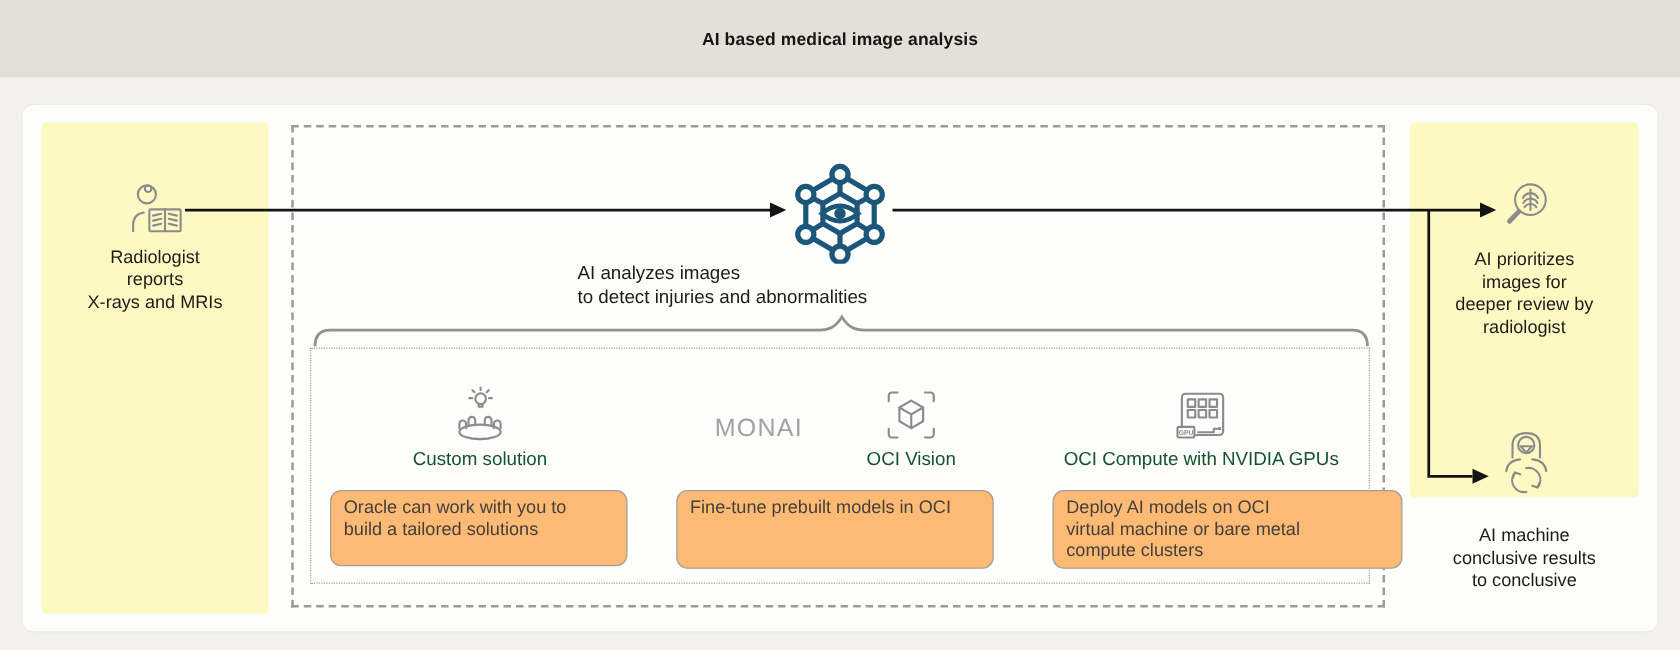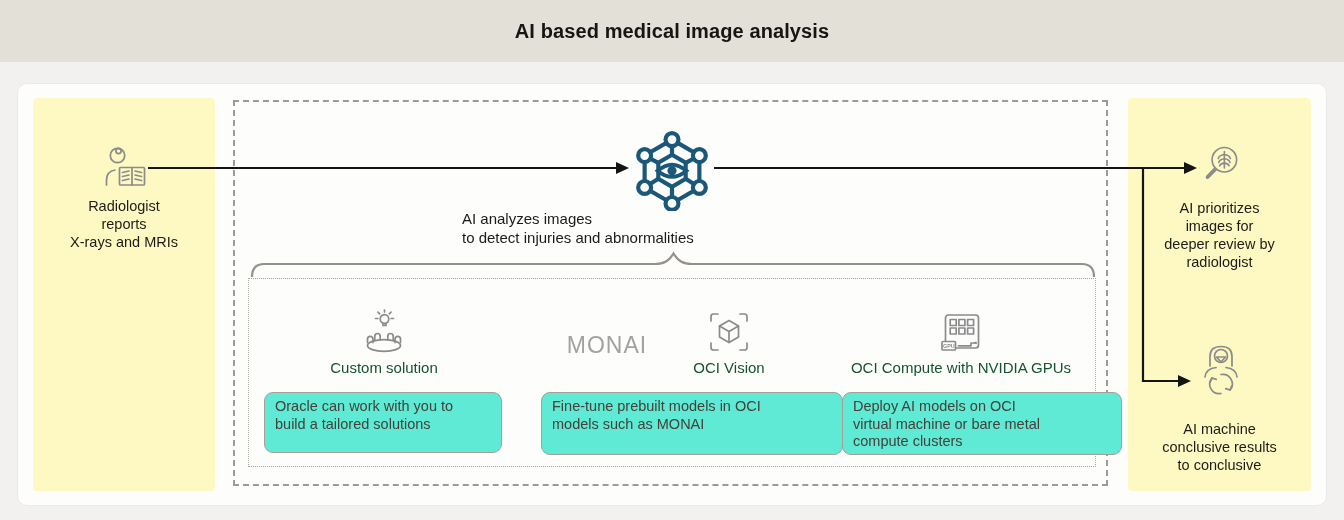--- a/index.html
+++ b/index.html
@@ -6,41 +6,41 @@
   body{
     width:1344px;height:520px;position:relative;overflow:hidden;
     background:#f2f1ef;
     font-family:"Liberation Sans", sans-serif;
     color:#161513;
     -webkit-font-smoothing:antialiased;
   }
   .abs{position:absolute;}
   #banner{left:0;top:0;width:1344px;height:62px;background:#e3e0d7;
     display:flex;align-items:center;justify-content:center;}
-  #banner .title{font-size:20px;font-weight:700;letter-spacing:.1px;}
+  #banner .title{font-size:14px;font-weight:700;letter-spacing:.1px;}
   #card{left:17px;top:83px;width:1310px;height:423px;background:#fdfdfc;
     border:1px solid #eceae7;border-radius:10px;box-sizing:border-box;}
   .panel{background:#fef9c3;border-radius:4px;}
   #panel-left{left:33px;top:98px;width:182px;height:393px;}
-  #panel-right{left:1128px;top:98px;width:183px;height:393px;}
+  #panel-right{left:1128px;top:98px;width:183px;height:300px;}
   #dashed-box{left:233px;top:100px;width:875px;height:386px;
     border:2px dashed #9c9c97;box-sizing:border-box;}
   #dotted-box{left:248px;top:278px;width:848px;height:189px;
     border:1.5px dotted #a8a49e;box-sizing:border-box;}
   .stage-label{font-size:14.5px;line-height:18px;text-align:center;color:#1d1b18;}
   .stage-label span{display:block;}
   #ai-caption{left:462px;top:210px;width:420px;font-size:15px;line-height:18.5px;
     text-align:left;color:#1d1b18;}
   #ai-caption span{display:block;}
   .opt-label{font-size:15px;text-align:center;color:#14532d;white-space:nowrap;}
-  .note{background:#5eead4;border:1px solid #a49f98;border-radius:9px;
+  .note{background:#fdba74;border:1px solid #a49f98;border-radius:9px;
     padding:5px 10px;box-sizing:border-box;font-size:14.5px;line-height:17.5px;
     color:#44403a;}
   .note span{display:block;white-space:nowrap;}
-  #monai{font-size:23px;letter-spacing:1px;color:#a2a2a2;font-weight:500;
+  #monai{font-size:20px;letter-spacing:1px;color:#a2a2a2;font-weight:500;
     text-align:center;}
   svg{display:block;}
   .gicon{stroke:#8b8b8b;fill:none;stroke-width:1.7;stroke-linecap:round;stroke-linejoin:round;}
   #overlay{left:0;top:0;width:1344px;height:520px;pointer-events:none;z-index:6;}
 </style>
 </head>
 <body>
 
 <div id="banner" class="abs">
   <span class="title">AI based medical image analysis</span>
@@ -111,23 +111,22 @@
 <div id="monai" class="abs" style="left:557px;top:332px;width:100px">MONAI</div>
 <svg class="abs gicon" style="left:707px;top:310px" width="44" height="44" viewBox="0 0 44 44">
   <path d="M4 11 V6.5 A2.5 2.5 0 0 1 6.5 4 H11"></path>
   <path d="M33 4 H37.5 A2.5 2.5 0 0 1 40 6.5 V11"></path>
   <path d="M40 33 V37.5 A2.5 2.5 0 0 1 37.5 40 H33"></path>
   <path d="M11 40 H6.5 A2.5 2.5 0 0 1 4 37.5 V33"></path>
   <path d="M22 10.5 L31.5 16 V27 L22 32.5 L12.5 27 V16 Z"></path>
   <path d="M12.5 16 L22 21.5 L31.5 16 M22 21.5 V32.5"></path>
 </svg>
 <div class="abs opt-label" style="left:654px;top:359px;width:150px">OCI Vision</div>
-<div class="abs note" style="left:541px;top:392px;width:302px;height:63px">
+<div class="abs note" style="left:541px;top:392px;width:254px;height:63px">
   <span>Fine-tune prebuilt models in OCI</span>
-  <span>models such as MONAI</span>
 </div>
 
 <svg class="abs gicon" style="left:938px;top:310px" width="46" height="46" viewBox="0 0 46 46">
   <rect x="7.5" y="5" width="33" height="33" rx="3"></rect>
   <rect x="12.2" y="9.5" width="6" height="6"></rect>
   <rect x="20.9" y="9.5" width="6" height="6"></rect>
   <rect x="29.6" y="9.5" width="6" height="6"></rect>
   <rect x="12.2" y="18" width="6" height="6"></rect>
   <rect x="20.9" y="18" width="6" height="6"></rect>
   <rect x="29.6" y="18" width="6" height="6"></rect>

